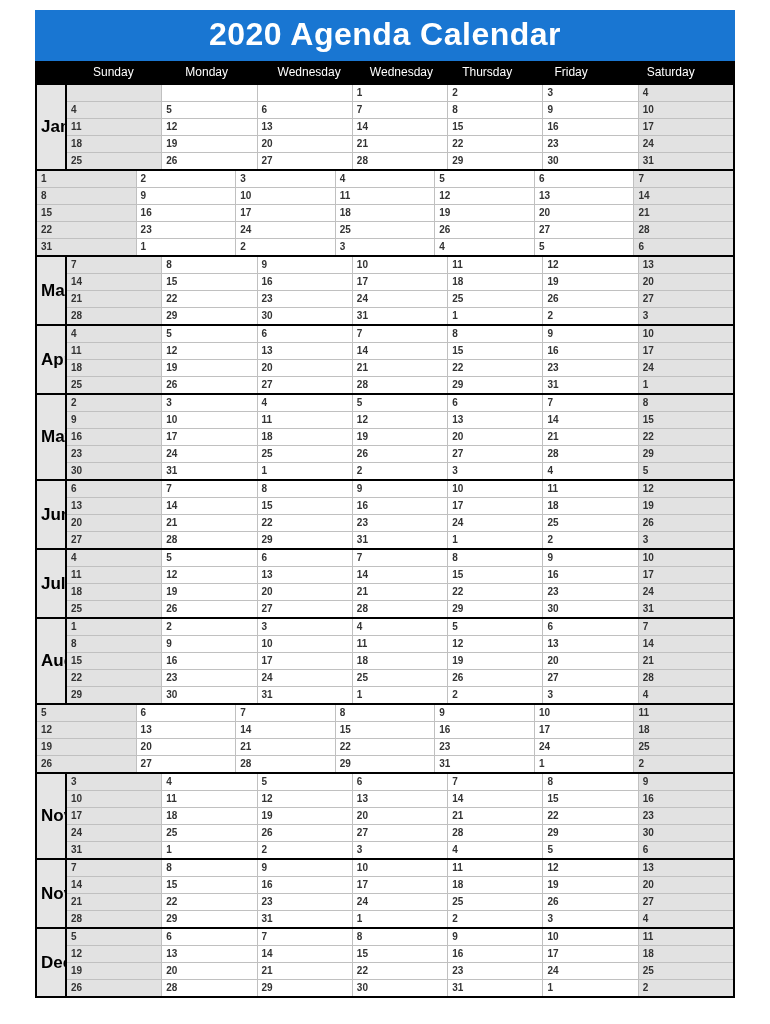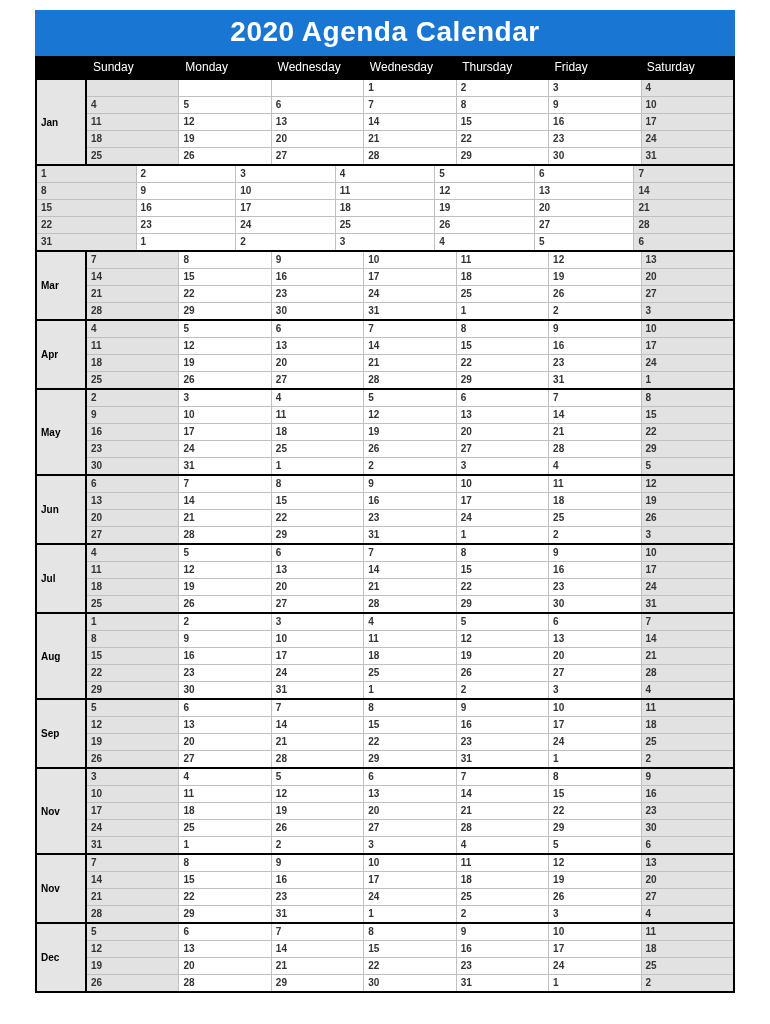--- a/index.html
+++ b/index.html
@@ -10,21 +10,21 @@
   }
   .page {
     width: 700px;
     margin: 10px auto 0;
   }
   .title-bar {
     background: #1976d2;
     color: #fff;
     text-align: center;
     font-weight: bold;
-    font-size: 28px;
+    font-size: 32px;
     padding: 6px 0 8px;
     letter-spacing: 0.5px;
   }
   .header-row {
     display: flex;
     background: #000;
     color: #fff;
   }
   .month-col {
     width: 50px;
@@ -38,28 +38,28 @@
     padding: 4px 2px 4px 6px;
   }
   .body {
     border-bottom: 2px solid #000;
   }
   .month-block {
     display: flex;
     border-top: 2px solid #000;
   }
   .month-label {
-    width: 50px;
+    width: 30px;
     flex-shrink: 0;
     display: flex;
     align-items: center;
     justify-content: flex-start;
     padding-left: 4px;
     font-weight: bold;
-    font-size: 10px;
+    font-size: 17px;
     background: #e5e5e5;
     border-right: 2px solid #000;
   }
   .weeks {
     flex: 1;
   }
   .week {
     display: flex;
     border-bottom: 1px solid #c0c0c0;
   }
@@ -457,21 +457,20 @@
               <div class="cell">30</div>
               <div class="cell">31</div>
               <div class="cell">1</div>
               <div class="cell">2</div>
               <div class="cell">3</div>
               <div class="cell shaded">4</div>
             </div>
           </div>
         </div>
         <div class="month-block">
-          <div class="month-label">Sep</div>
           <div class="weeks">
             <div class="week">
               <div class="cell shaded">5</div>
               <div class="cell">6</div>
               <div class="cell">7</div>
               <div class="cell">8</div>
               <div class="cell">9</div>
               <div class="cell">10</div>
               <div class="cell shaded">11</div>
             </div>

